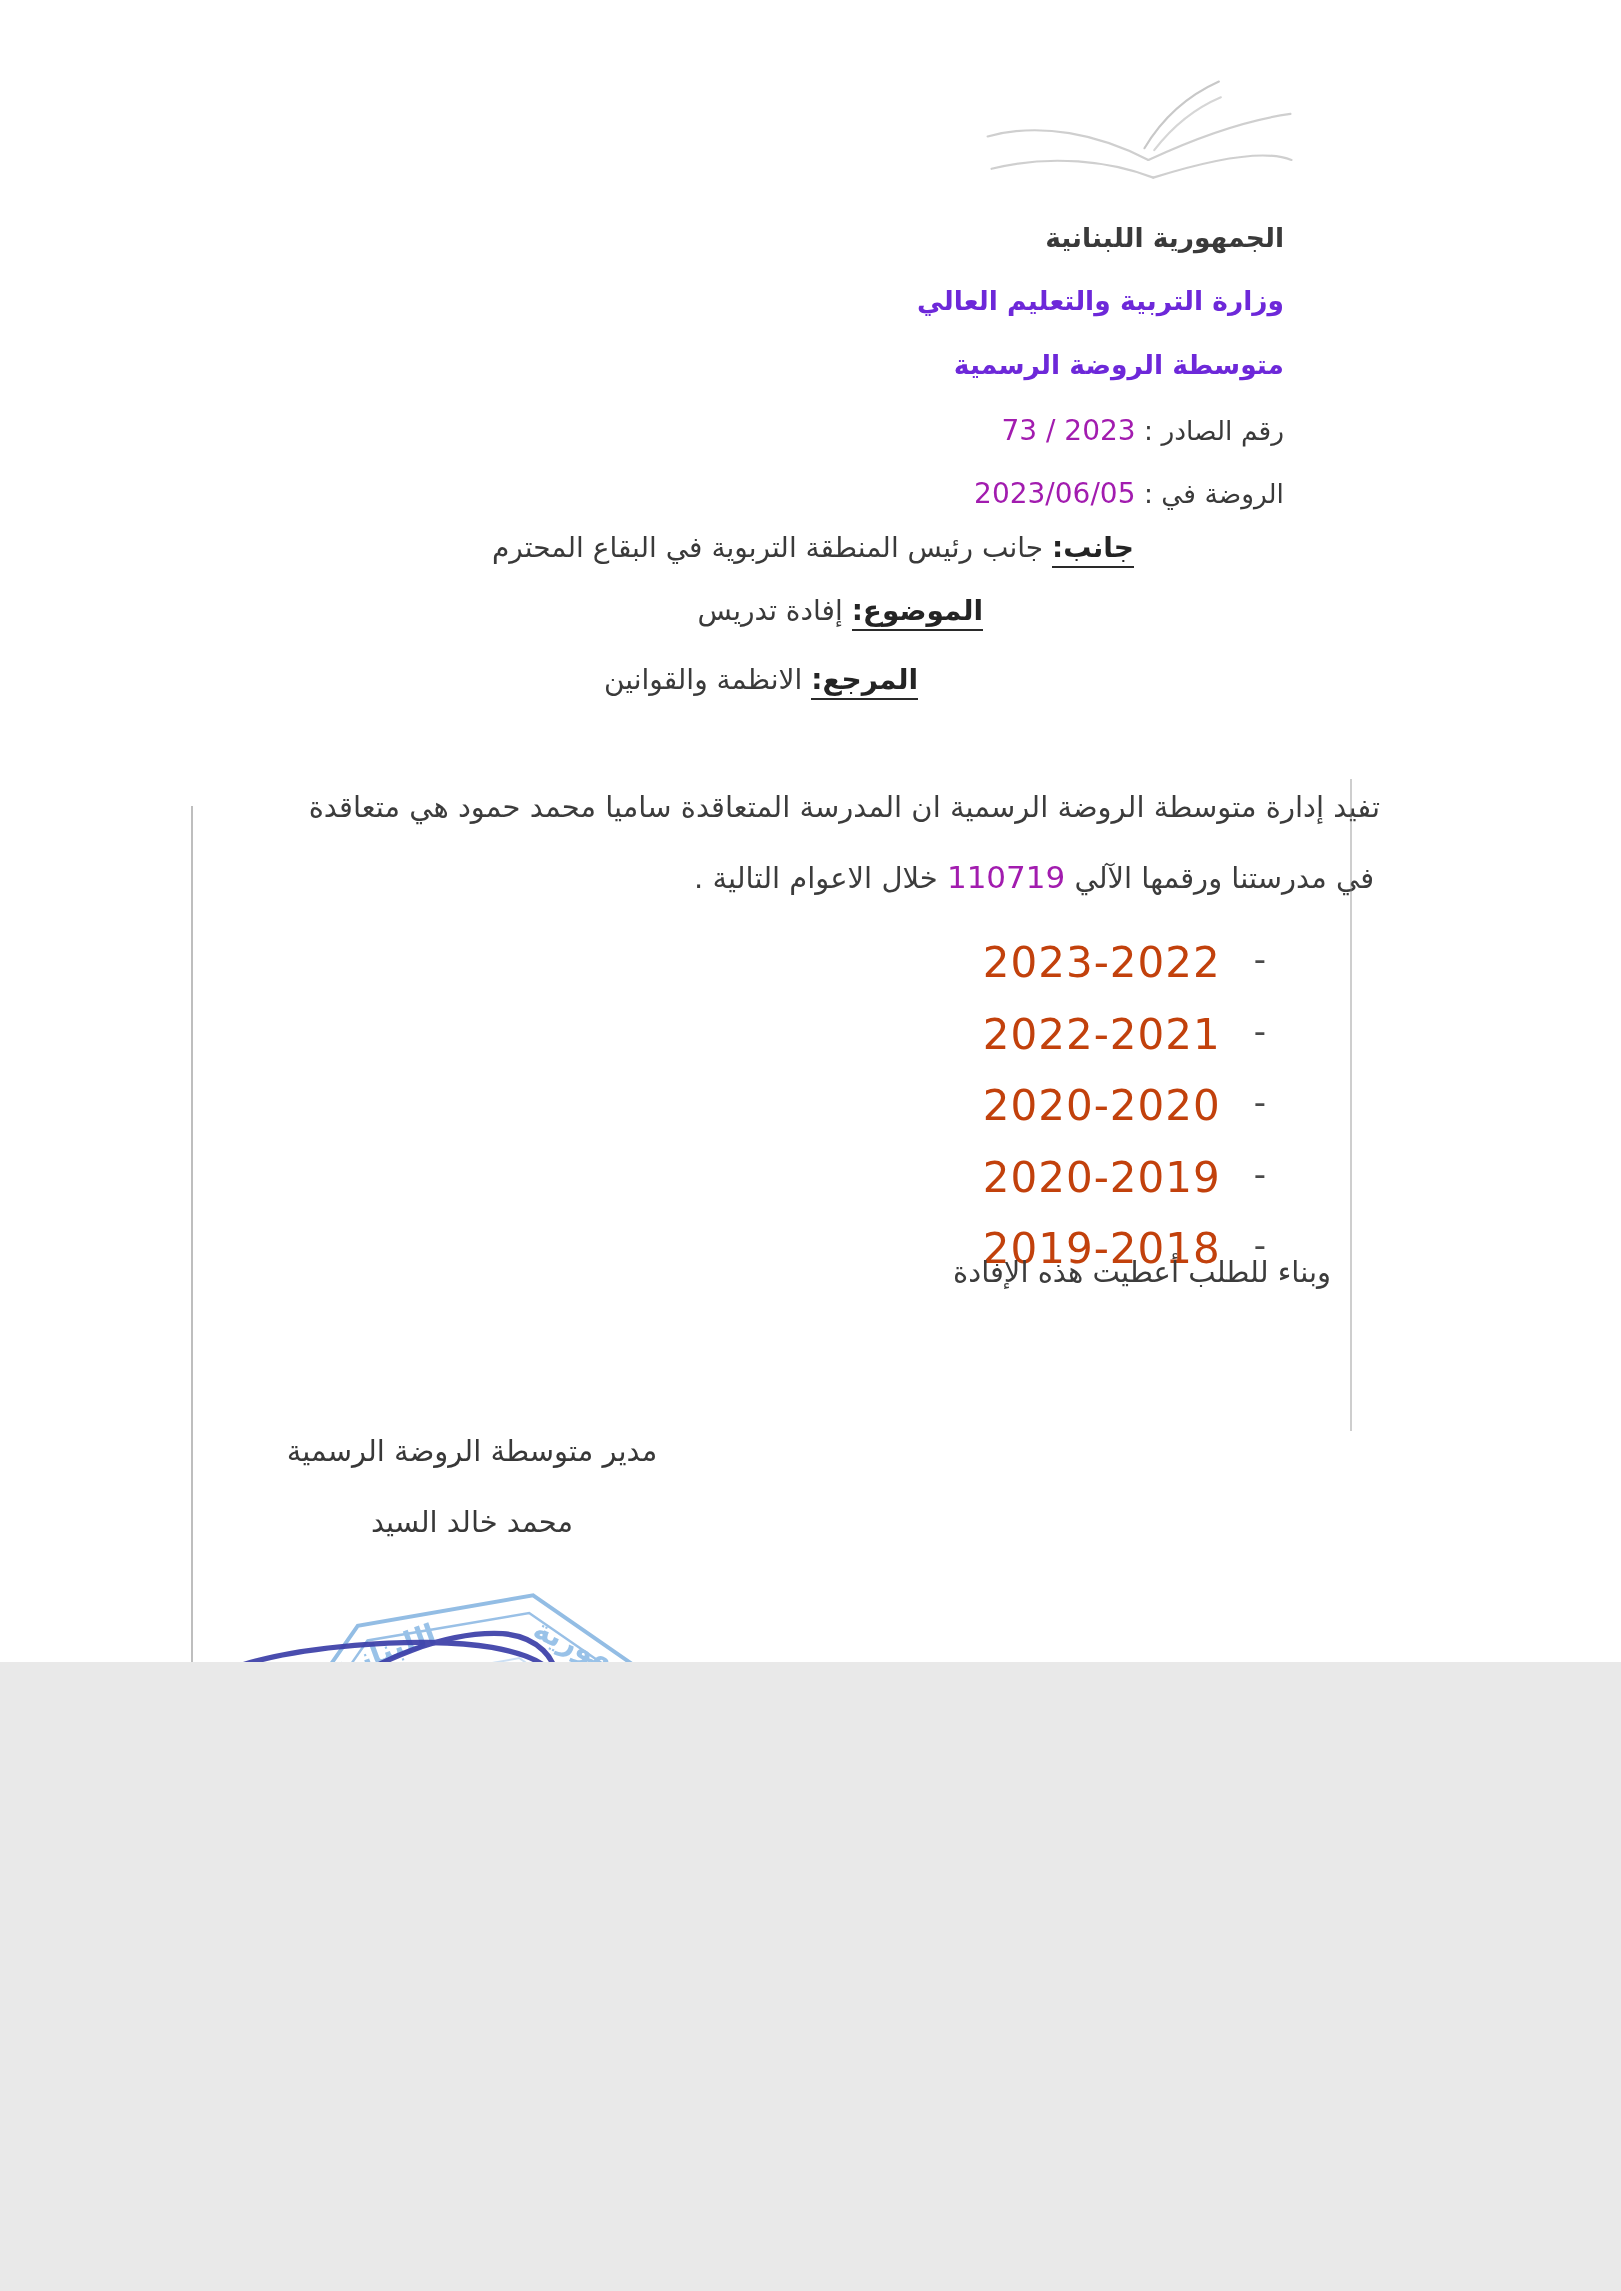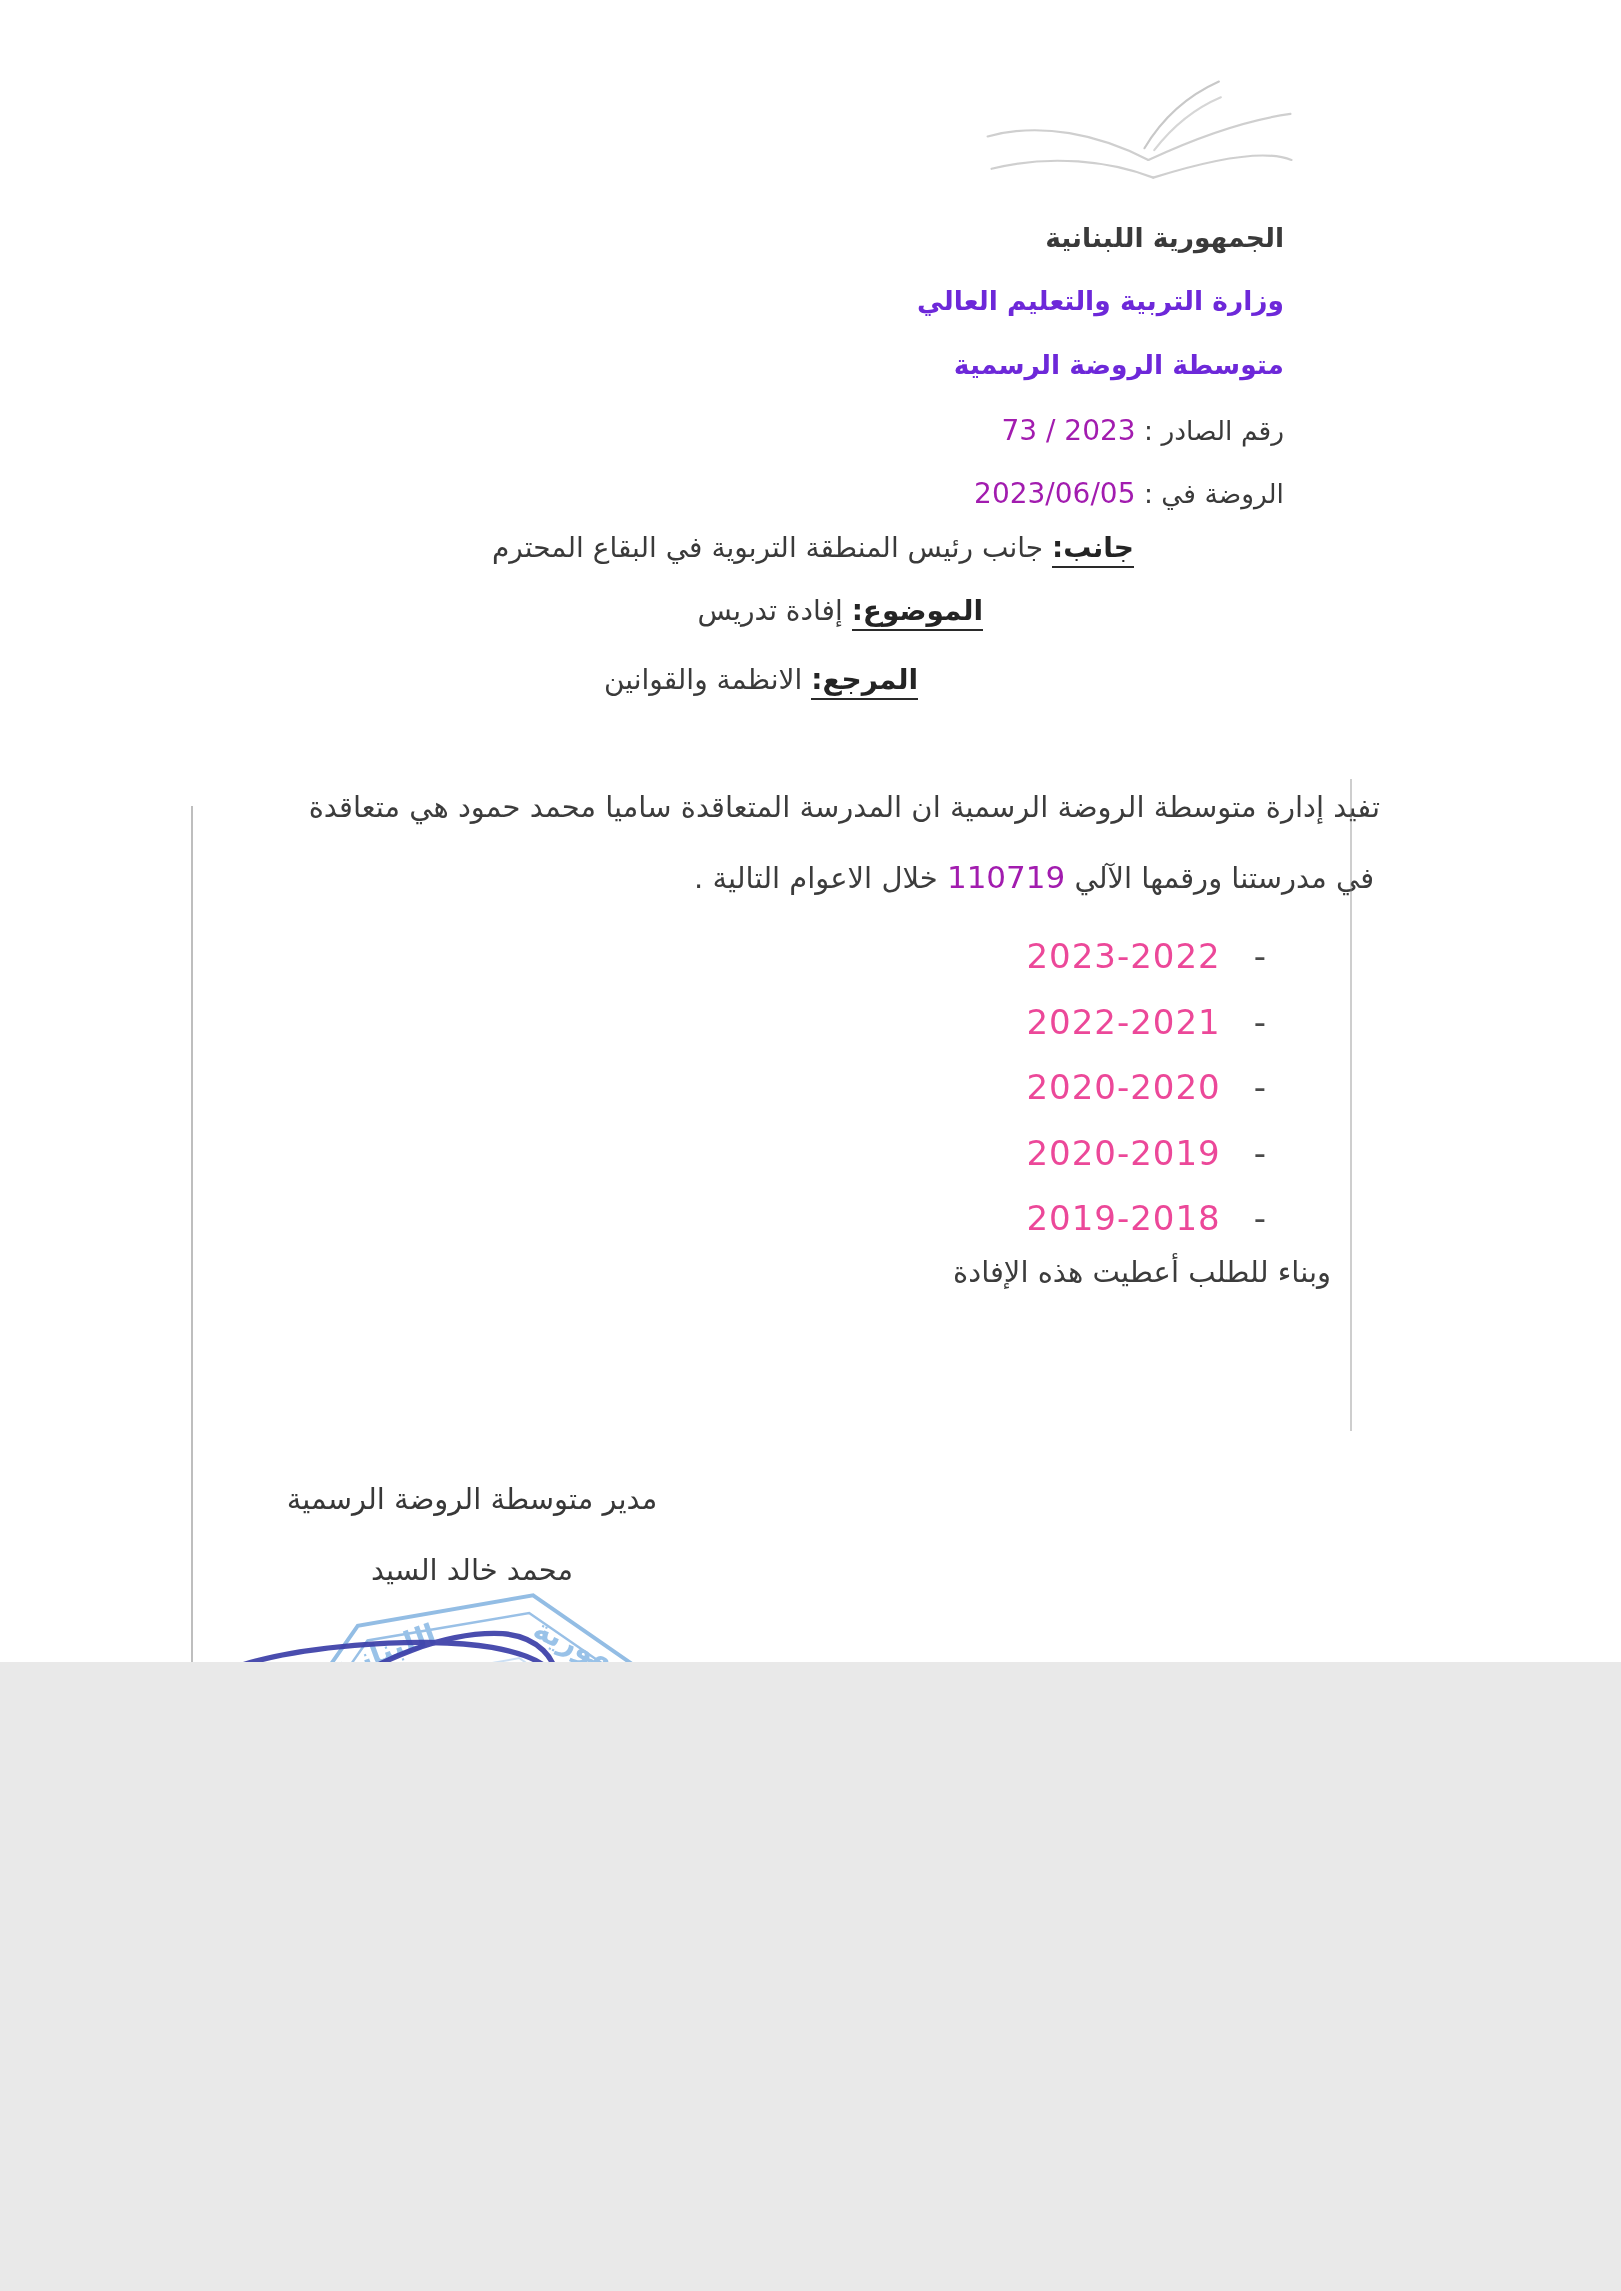--- a/index.html
+++ b/index.html
@@ -18,23 +18,23 @@
   .hdr.b1{font-weight:600;}
   .hdr.bold{font-weight:bold;color:#6d28d9;}
   .num{font-size:28px;color:#a21caf;letter-spacing:0.5px;}
   
   .addr{font-size:28px;color:#3a3a3a;}
   .lbl{font-weight:bold;color:#242424;border-bottom:2.5px solid #2a2a2a;padding-bottom:2px;}
   
   .bodytxt{font-size:29px;color:#3c3c3c;}
   .years{display:flex;flex-direction:column;gap:20.6px;direction:rtl;align-items:flex-start;}
   .yrow{display:flex;direction:rtl;gap:33px;align-items:center;line-height:45px;}
-  .yr{font-size:34px;color:#ec4899;letter-spacing:1px;direction:ltr;unicode-bidi:isolate;}
+  .yr{font-size:42px;color:#c2410c;letter-spacing:1px;direction:ltr;unicode-bidi:isolate;margin-top:6px;}
   .dash{font-size:34px;color:#4a4a4a;}
-  .sig{font-size:29px;color:#383838;text-align:center;width:372px;margin-top:48px;}
+  .sig{font-size:29px;color:#383838;text-align:center;width:372px;}
   .scanline{position:absolute;width:2px;}
   .lft{background:rgba(110,110,110,.45);}
   .rgt{background:rgba(125,125,125,.38);}
   svg{position:absolute;overflow:visible;}
   .stampblur{filter:blur(.5px);opacity:.88;}
   .stamp-txt{font-family:"DejaVu Sans", sans-serif;font-weight:bold;fill:#8cbae5;text-anchor:middle;}
 </style>
 </head>
 <body>
 

